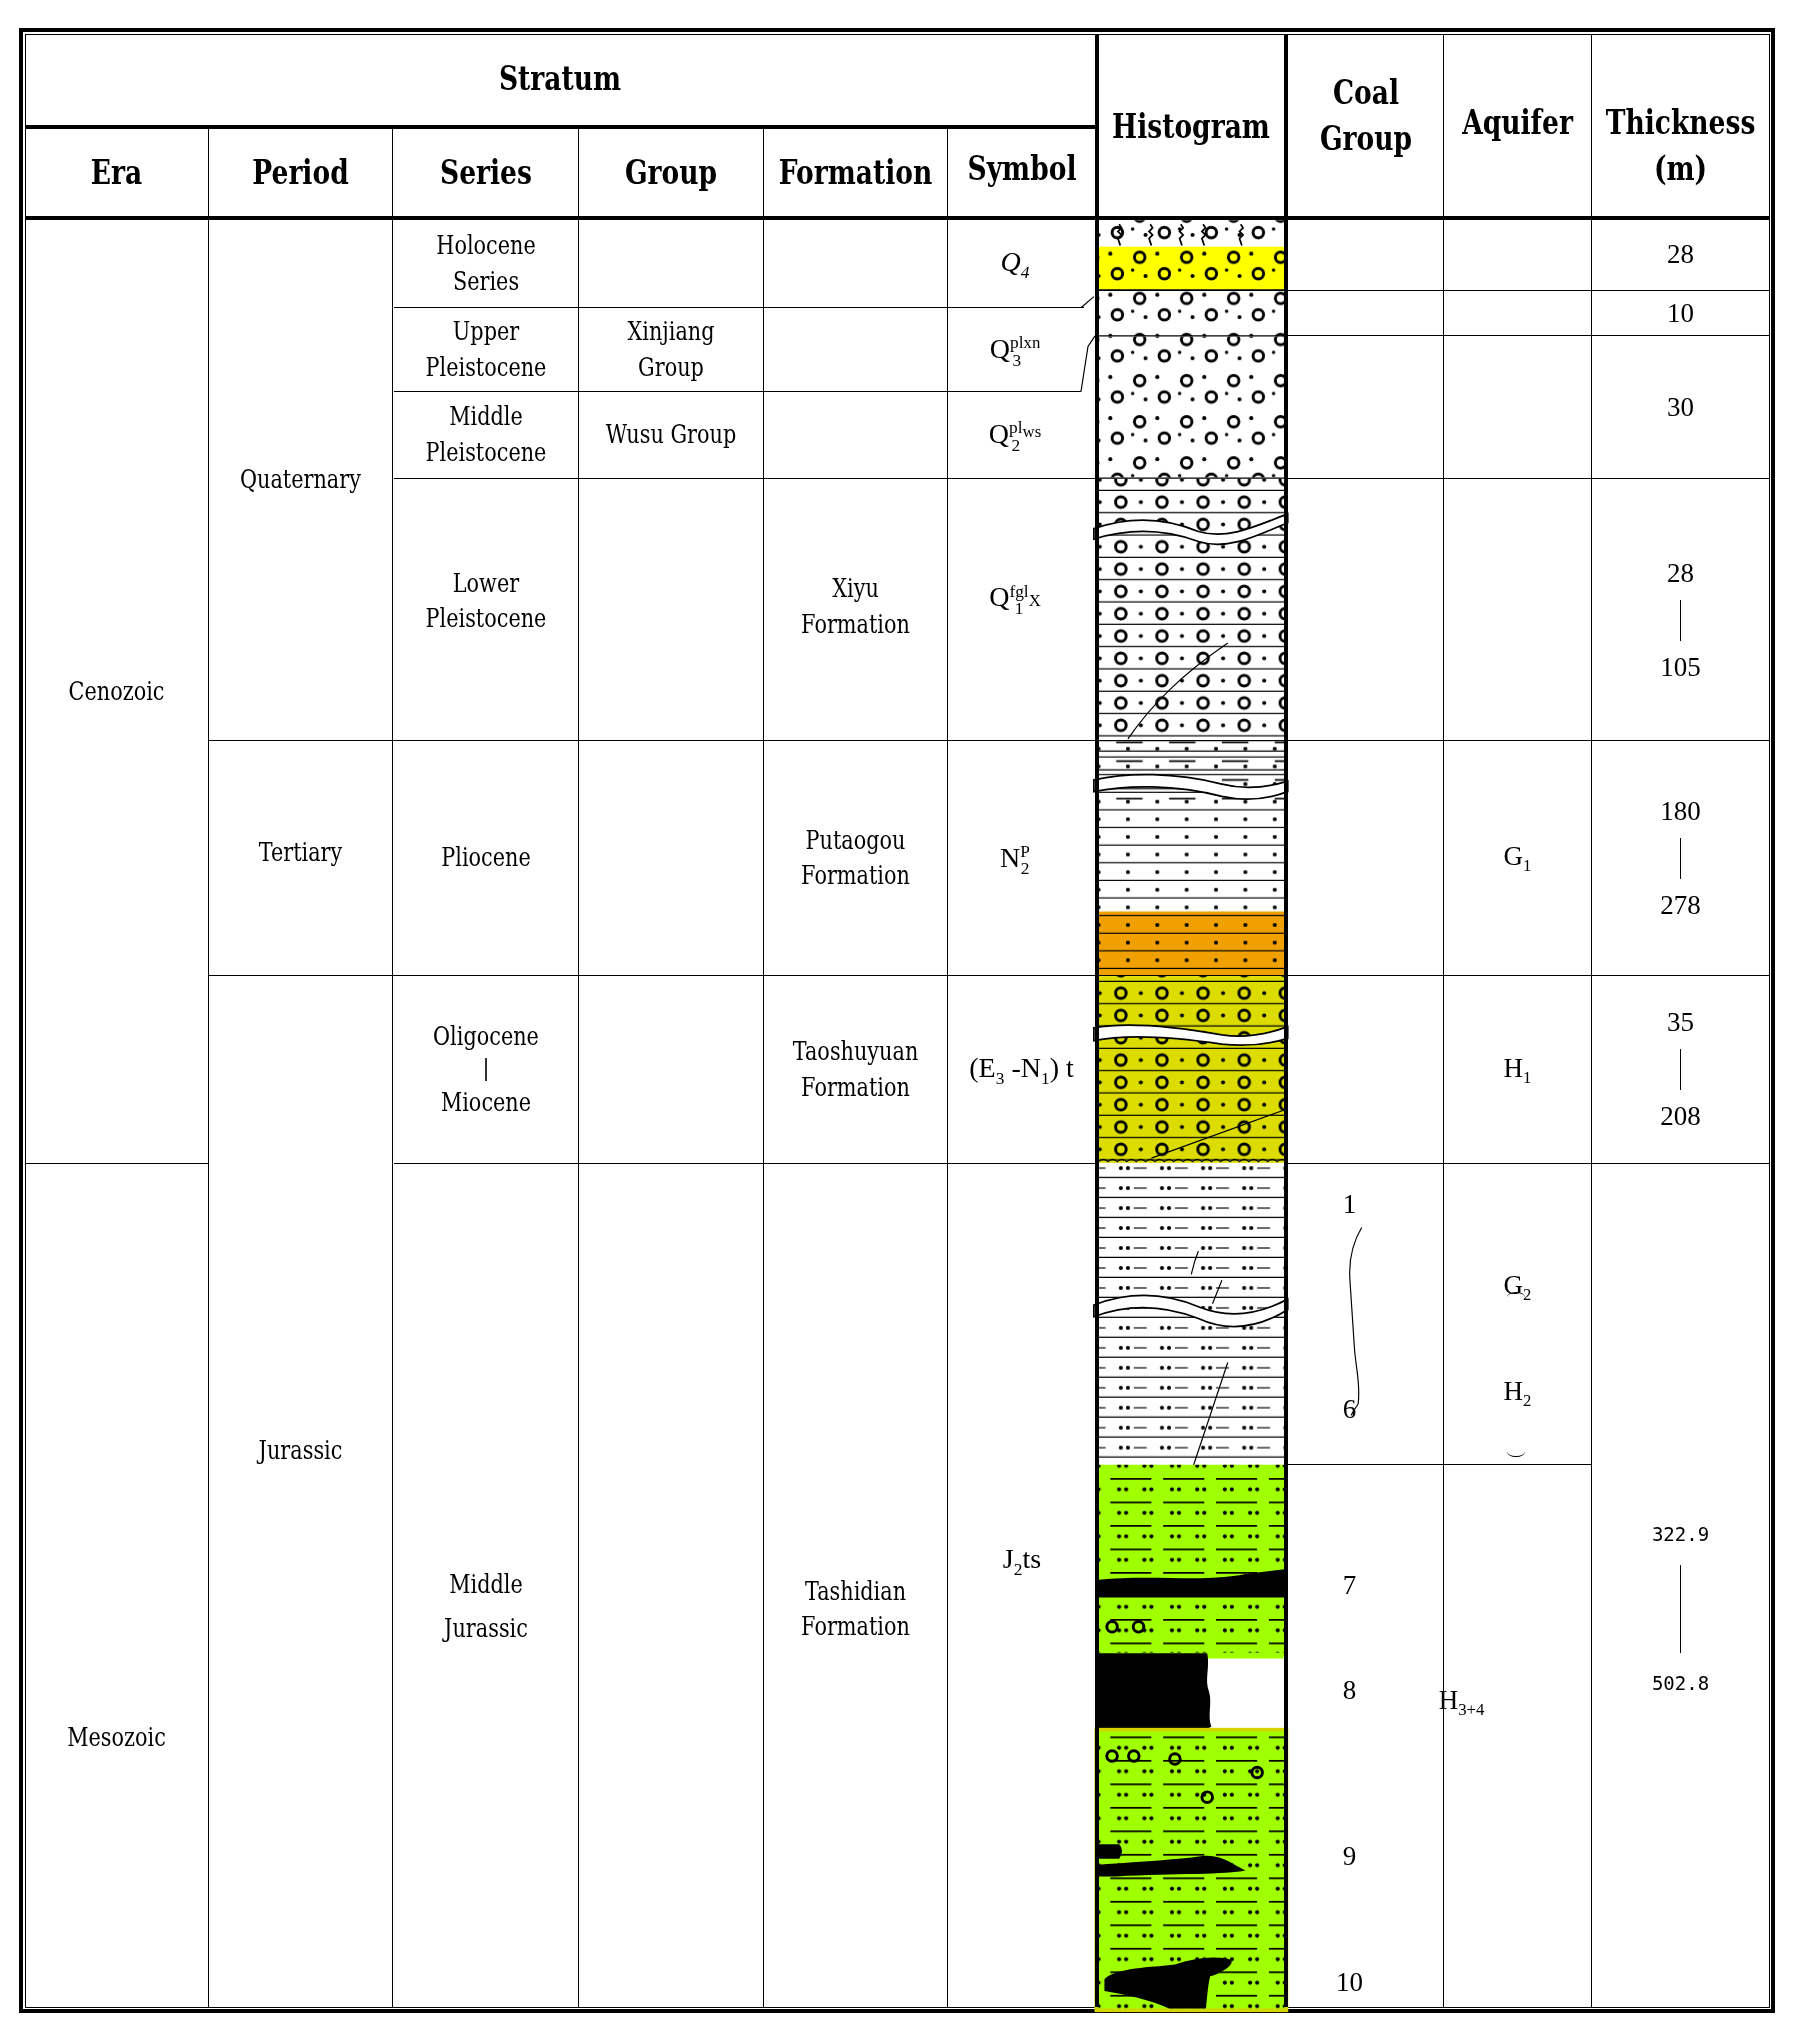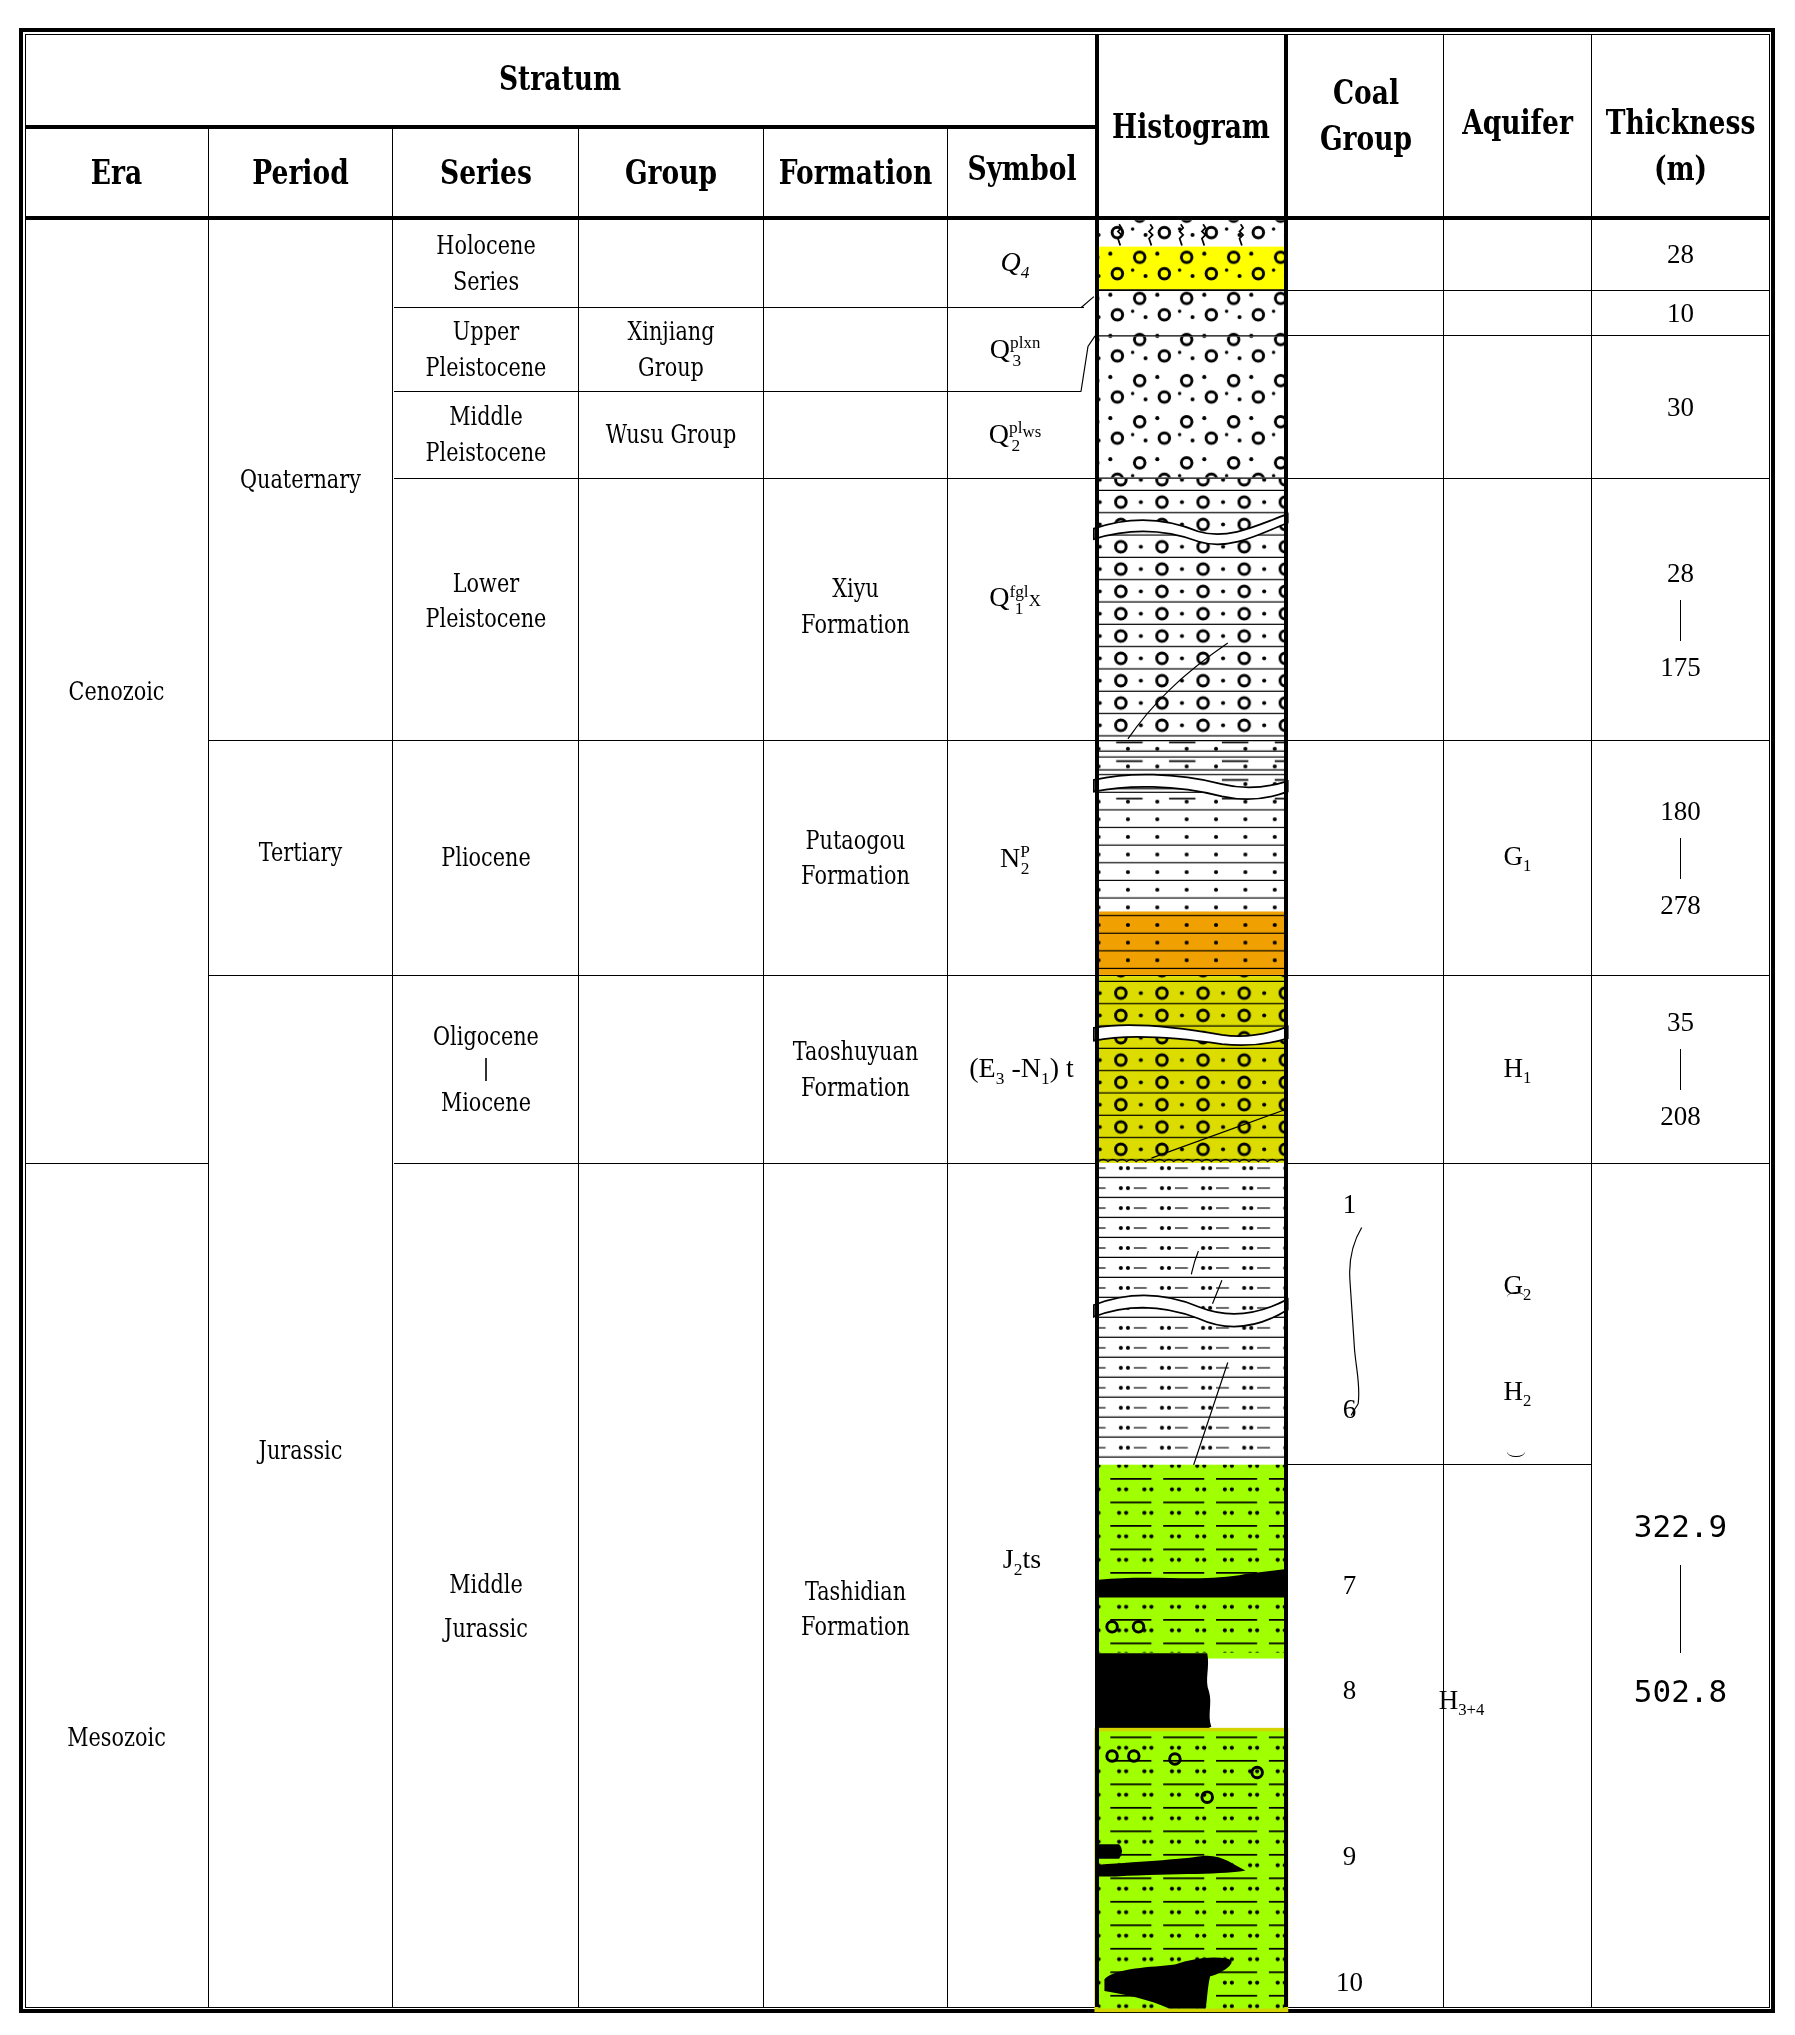--- a/index.html
+++ b/index.html
@@ -267,24 +267,24 @@
   </span>
 </div>
 <div class="cell num" style="left:1388px;top:1466px;width:147px;height:542px;padding-bottom:70px;box-sizing:border-box;">
   <span><span>H</span><sub>3+4</sub></span>
 </div>
 
 <div class="cell num" style="left:1592px;top:220px;width:177px;height:69px;">28</div>
 <div class="cell num" style="left:1592px;top:291px;width:177px;height:45px;">10</div>
 <div class="cell num" style="left:1592px;top:337px;width:177px;height:141px;">30</div>
 <div class="cell num" style="left:1592px;top:490px;width:177px;height:261px;align-items:center;">
-  <div class="stack"><span>28</span><div class="dash"></div><span>175</span></div>
+  <div class="stack"><span>28</span><div class="dash"></div><span>105</span></div>
 </div>
 <div class="cell num" style="left:1592px;top:741px;width:177px;height:234px;">
   <div class="stack"><span>180</span><div class="dash"></div><span>278</span></div>
 </div>
 <div class="cell num" style="left:1592px;top:976px;width:177px;height:187px;">
   <div class="stack"><span>35</span><div class="dash"></div><span>208</span></div>
 </div>
-<div class="cell num" style="left:1592px;top:1164px;width:177px;height:843px;padding-top:47px;box-sizing:border-box;font-family:'DejaVu Sans Mono',monospace;font-size:31px;">
+<div class="cell num" style="left:1592px;top:1164px;width:177px;height:843px;padding-top:47px;box-sizing:border-box;font-family:'DejaVu Sans Mono',monospace;font-size:19px;">
   <div class="stack"><span>322.9</span><div class="dash" style="width:0.6px;height:88px;margin:17.6px 0;"></div><span>502.8</span></div>
 </div>
 
 
 </body></html>

